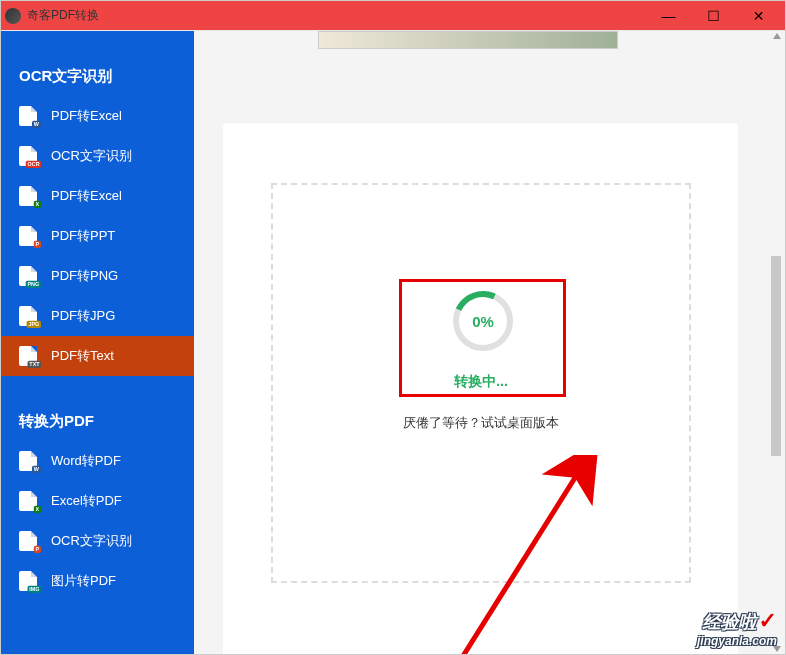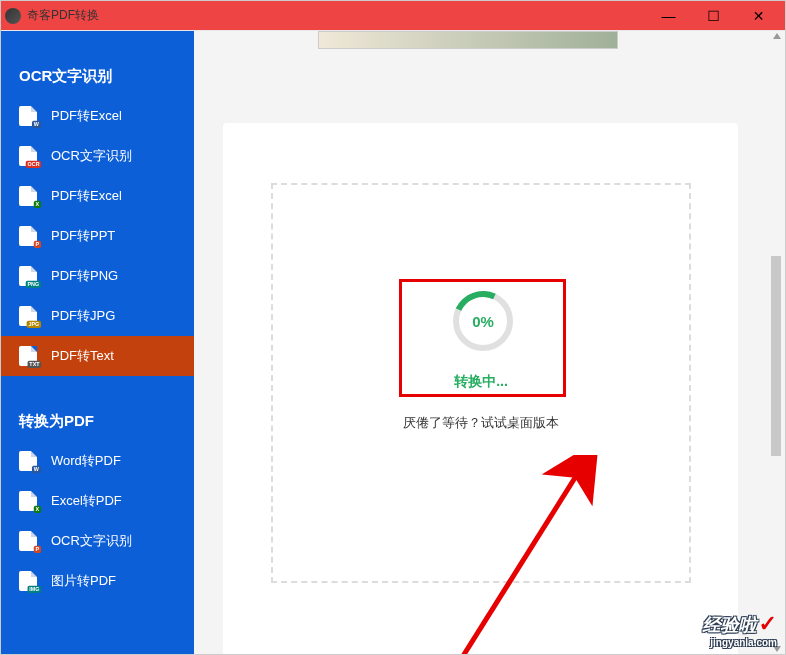--- a/index.html
+++ b/index.html
@@ -50,21 +50,21 @@
     
     .status-text { position: absolute; top: 188px; left: 0; width: 100%; text-align: center; font-size: 14px; font-weight: bold; color: #27ae60; }
     
     .hint-text { position: absolute; top: 229px; left: 0; width: 100%; text-align: center; font-size: 13px; color: #333; }
     
     .arrow-svg { position: absolute; top: 270px; left: 150px; width: 190px; height: 230px; pointer-events: none; }
     
     .watermark { position: absolute; bottom: 6px; right: 8px; text-align: right; pointer-events: none; }
     .wm-top { font-size: 18px; font-weight: bold; font-style: italic; color: #fff; text-shadow: 1px 1px 0 #2b3b52, -1px -1px 0 #2b3b52, 1px -1px 0 #2b3b52, -1px 1px 0 #2b3b52; display: inline-block; margin-top: 8px; }
     .wm-check { color: #e60000; font-size: 22px; font-weight: bold; margin-left: 2px; }
-    .wm-bot { font-size: 10px; font-weight: bold; color: #fff; text-shadow: 1px 1px 0 #2b3b52, -1px -1px 0 #2b3b52, 1px -1px 0 #2b3b52, -1px 1px 0 #2b3b52; }
+    .wm-bot { font-size: 12px; font-weight: bold; font-style: italic; color: #fff; text-shadow: 1px 1px 0 #2b3b52, -1px -1px 0 #2b3b52, 1px -1px 0 #2b3b52, -1px 1px 0 #2b3b52; }
   </style>
 </head>
 <body>
 
 <div class="titlebar">
   <div class="titlebar-icon"></div>
   <div class="titlebar-title">奇客PDF转换</div>
   <div class="win-controls">
     <div class="win-btn">—</div>
     <div class="win-btn">☐</div>

